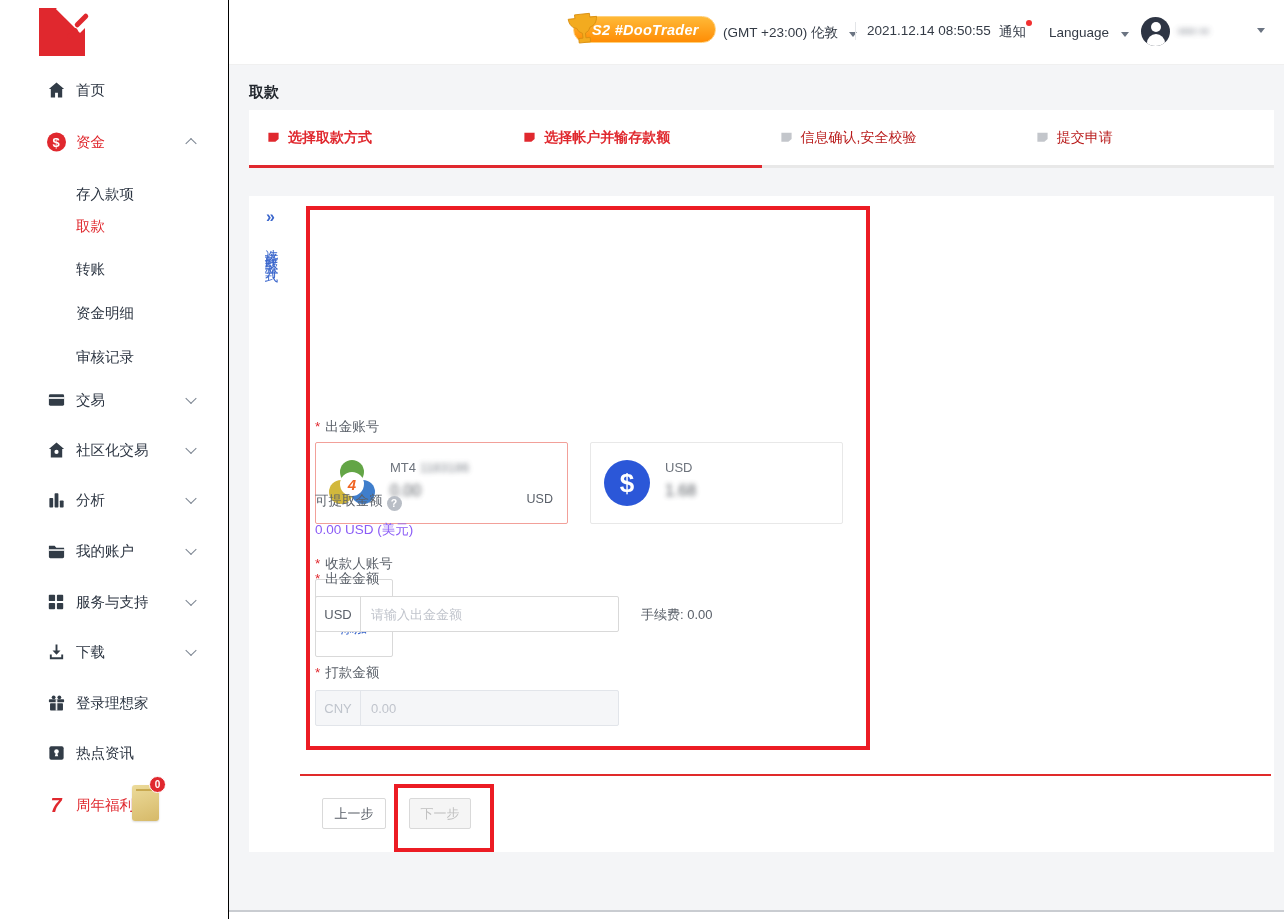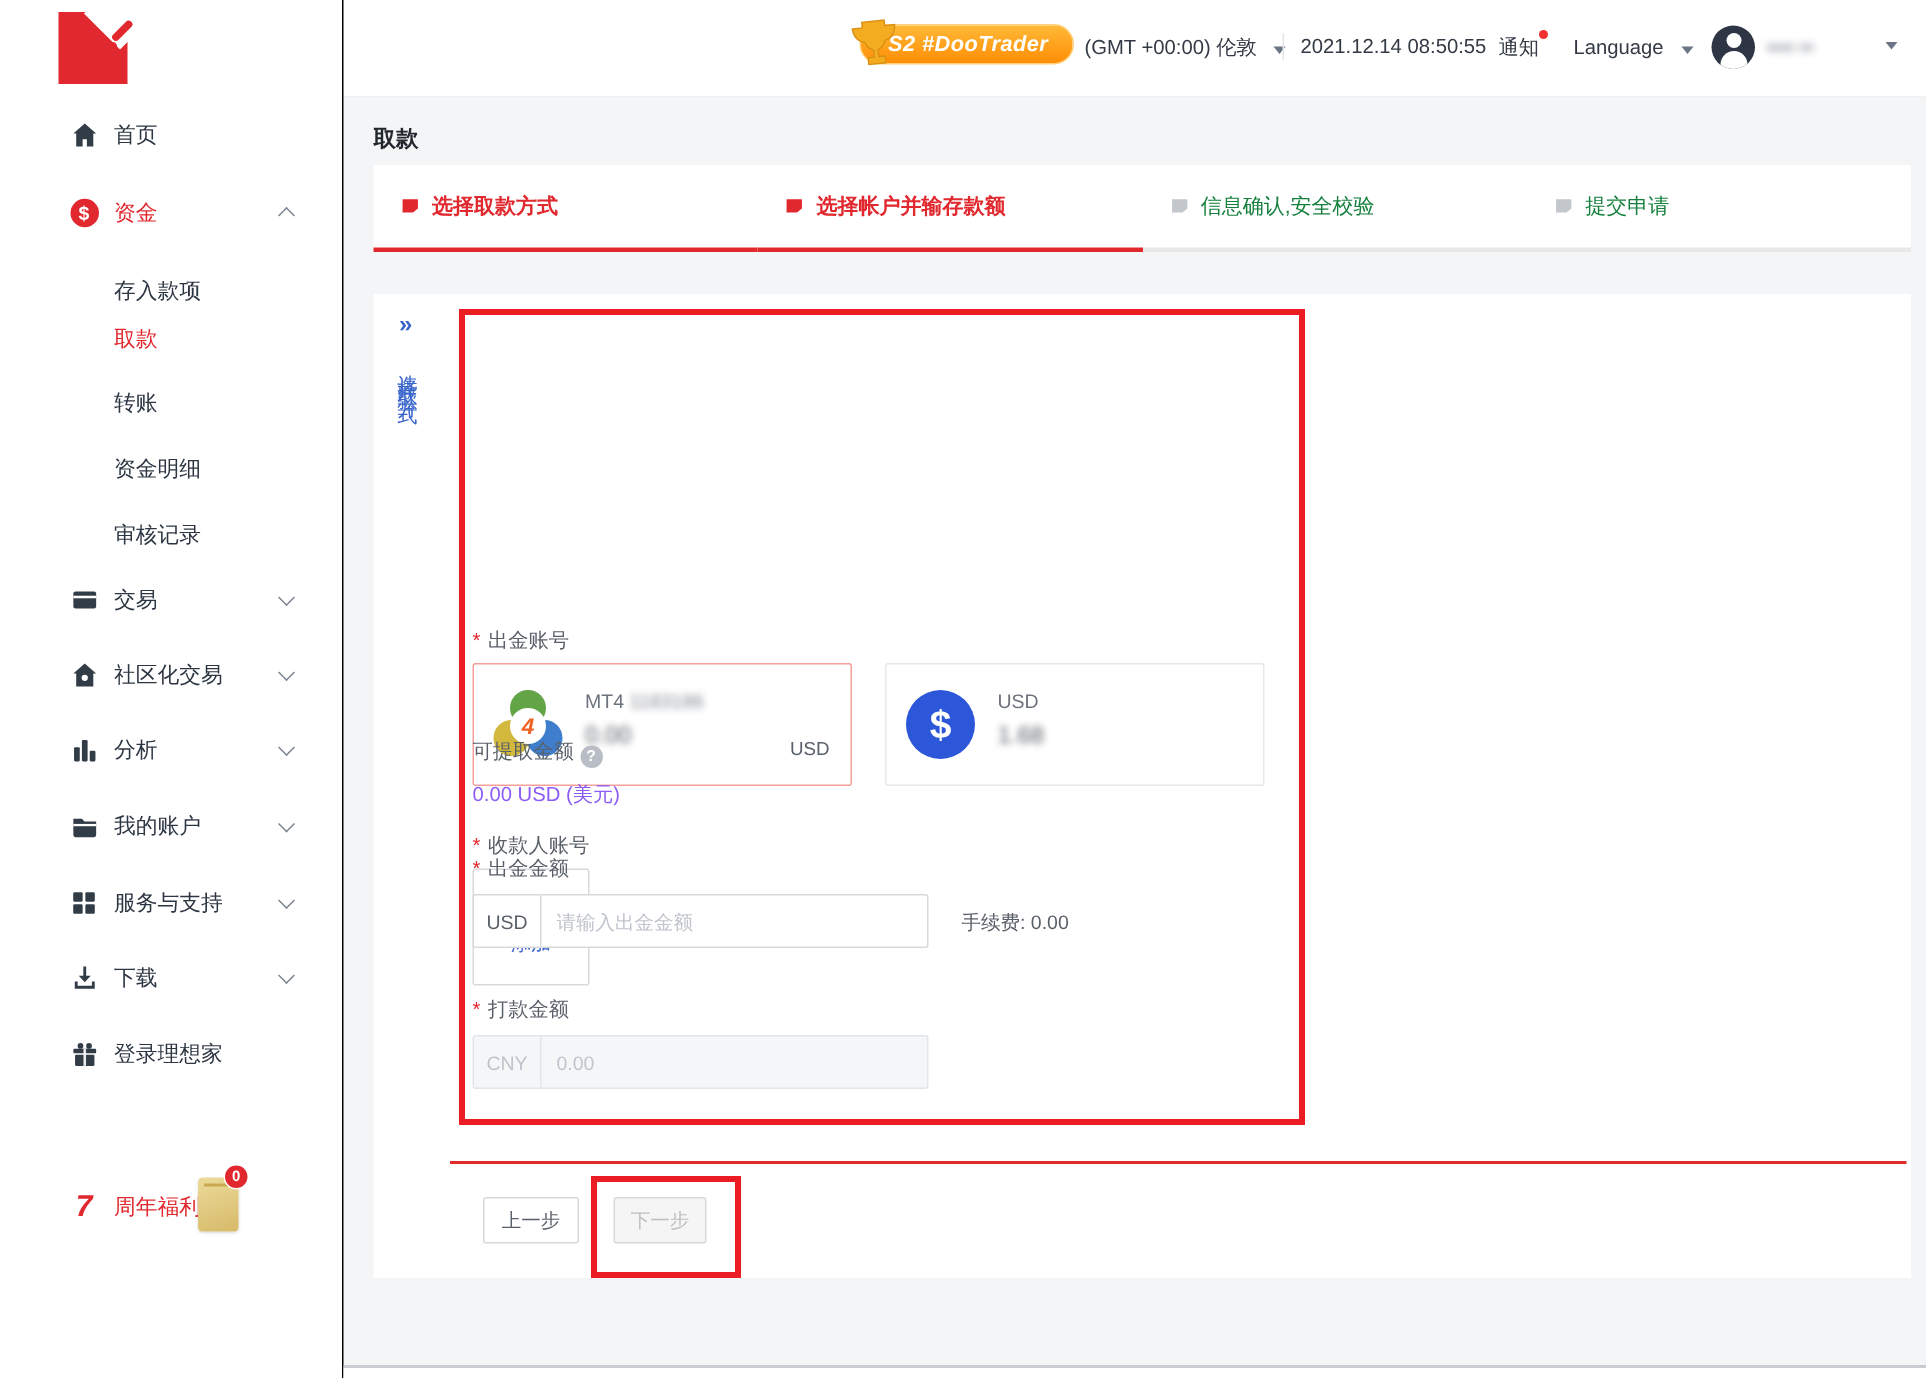--- a/index.html
+++ b/index.html
@@ -56,21 +56,21 @@
   .gold-card{position:absolute;left:120px;top:-3px;width:27px;height:36px;border-radius:3px;background:linear-gradient(160deg,#ecdb9b,#d6b968);box-shadow:0 1px 2px rgba(0,0,0,.15);}
   .gold-card:before{content:"";position:absolute;left:4px;top:4px;width:19px;height:2px;background:#c9a94f;}
   .badge0{position:absolute;left:17px;top:-9px;width:17px;height:17px;border-radius:50%;background:#e0282e;border:1.5px solid #fff;color:#fff;font-size:10px;font-weight:bold;display:flex;align-items:center;justify-content:center;box-sizing:border-box;}
 
   
   .page-title{position:absolute;left:237px;top:83px;font-size:15px;font-weight:bold;color:#22272e;}
   .steps{position:absolute;left:237px;top:110px;width:1025px;height:58px;background:#fff;display:flex;}
   .step{width:25%;box-sizing:border-box;position:relative;display:flex;align-items:center;padding-left:18px;cursor:pointer;border-bottom:3px solid #e8e8e8;}
   .step.active{border-bottom-color:#e0282e;}
   .step .flag{display:inline-flex;margin-right:8px;}
-  .step .slabel{font-size:14px;color:#15803d;}
+  .step .slabel{font-size:14px;color:#b91c1c;}
   .step.active .slabel{color:#e0282e;font-weight:bold;}
 
   
   .panel{position:absolute;left:237px;top:196px;width:1025px;height:656px;background:#fff;}
   .collapse-arrows{position:absolute;left:17px;top:12px;color:#3a66cc;font-size:16px;font-weight:bold;cursor:pointer;}
   .collapse-title{position:absolute;left:13px;top:42px;writing-mode:vertical-rl;font-size:13.5px;color:#3a66cc;letter-spacing:4px;cursor:pointer;}
   .flabel{position:absolute;font-size:13.5px;color:#5a6069;}
   .req{color:#e0282e;margin-right:5px;}
   .acct-card{position:absolute;width:253px;height:82px;background:#fff;border:1px solid #e8e8e8;border-radius:2px;box-sizing:border-box;cursor:pointer;}
   .acct-card.selected{border-color:#f2a099;}
@@ -118,21 +118,21 @@
       <span class="contest-pill">
         <span class="trophy">
           <svg width="36" height="38" viewBox="0 0 24 24">
               <path fill="#f3ab1f" stroke="#d98f12" stroke-width="0.6" d="M7 2h10v2.5h4.5c-.3 3.8-2.2 6-5 6.6A5.5 5.5 0 0 1 13 14.8V18h2.8V21H8.2V18H11v-3.2a5.5 5.5 0 0 1-3.5-3.7c-2.8-.6-4.7-2.8-5-6.6H7z"></path>
             </svg>
         </span>
         <span>S2 #DooTrader</span>
       </span>
     </div>
     <div class="tz">
-      <span class="txt">(GMT +00:00) 伦敦</span>
+      <span class="txt">(GMT +23:00) 伦敦</span>
       <span class="caret-down"></span>
     </div>
     <span class="vline"></span>
     <span class="dt txt">2021.12.14 08:50:55</span>
     <div class="notif txt">
       <span>通知</span>
       <span class="dot"></span>
     </div>
     <div class="lang">
       <span class="txt">Language</span>
@@ -253,20 +253,30 @@
           <svg width="19" height="19" viewBox="0 0 20 20" fill="#323c47">
             <rect x="2" y="6" width="16" height="3.2" rx="0.8"></rect>
             <rect x="3.2" y="10.2" width="13.6" height="7.8" rx="0.8"></rect>
             <rect x="9.1" y="6" width="1.8" height="12" fill="#fff" opacity="0.9"></rect>
             <circle cx="7" cy="4" r="2"></circle>
             <circle cx="13" cy="4" r="2"></circle>
           </svg>
         </span>
       <span class="lbl">登录理想家</span>
     </div>
+    <div class="nav" style="top:738px;">
+      <span class="ico">
+          <svg width="19" height="19" viewBox="0 0 20 20">
+            <rect x="2.5" y="3" width="15" height="14" rx="2" fill="#323c47"></rect>
+            <circle cx="10" cy="8.5" r="2.4" fill="#fff"></circle>
+            <path d="M10 8l1.8 5.5H8.2z" fill="#fff"></path>
+          </svg>
+        </span>
+      <span class="lbl">热点资讯</span>
+    </div>
     <div class="nav" style="top:788px;height:34px;">
       <span class="ico seven">7</span>
       <span class="lbl red">周年福利</span>
       <span class="gold-card">
         <span class="badge0">0</span>
       </span>
     </div>
   </aside>
 
   <div class="page-title">取款</div>

